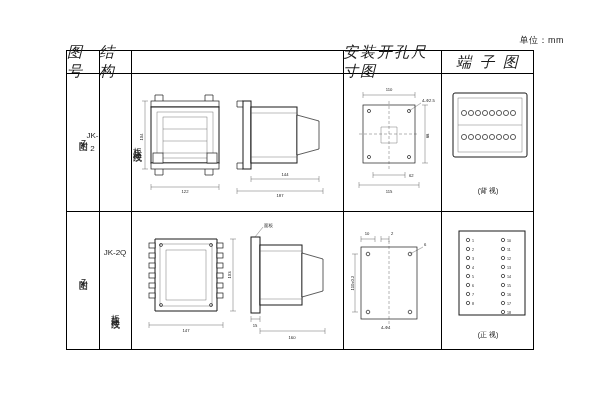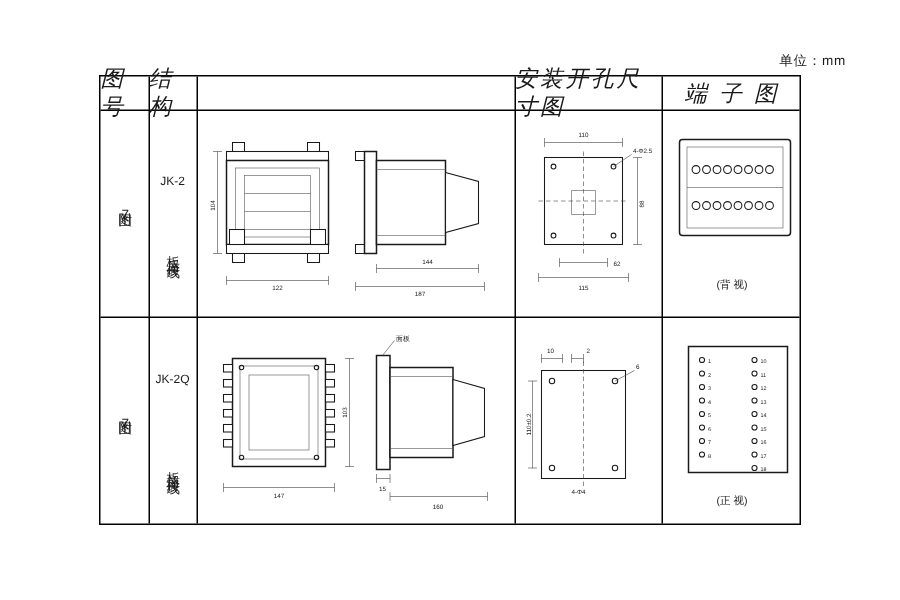--- a/index.html
+++ b/index.html
@@ -79,21 +79,21 @@
     <div class="hline" style="top:22px;"></div>
     <div class="hline" style="top:160px;"></div>
 
     <div class="hdr" style="left:0;width:32px;">图 号</div>
     <div class="hdr" style="left:32px;width:32px;">结 构</div>
     <div class="hdr" style="left:374px;width:94px;">端 子 图</div>
     <div class="hdr" style="left:276px;width:98px;">安装开孔尺寸图</div>
 
     <div class="cellcn vert" style="left:0;top:22px;width:32px;height:138px;">附图7</div>
 
-    <div class="cellcn" style="left:32px;top:22px;width:32px;height:138px;flex-direction:column;gap:32px;">
+    <div class="cellcn" style="left:32px;top:22px;width:32px;height:138px;flex-direction:row;gap:32px;">
       <span style="font-size:8px;">JK-2</span>
       <span class="vert" style="margin-top:4px;font-size:9px;">板后接线</span>
     </div>
 
     <div class="draw" style="left:66px;top:28px;">
       <svg width="208" height="126" viewBox="0 0 208 126">
 
         <g>
 
           <path class="ln" d="M22,22 L22,16 L30,16 L30,22"></path>

